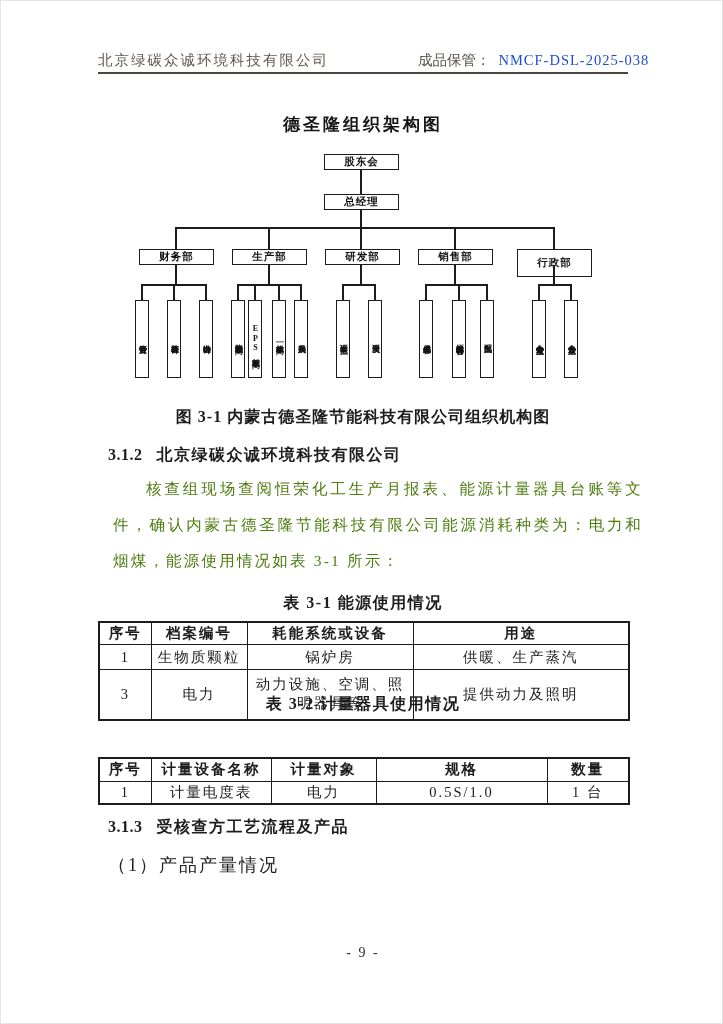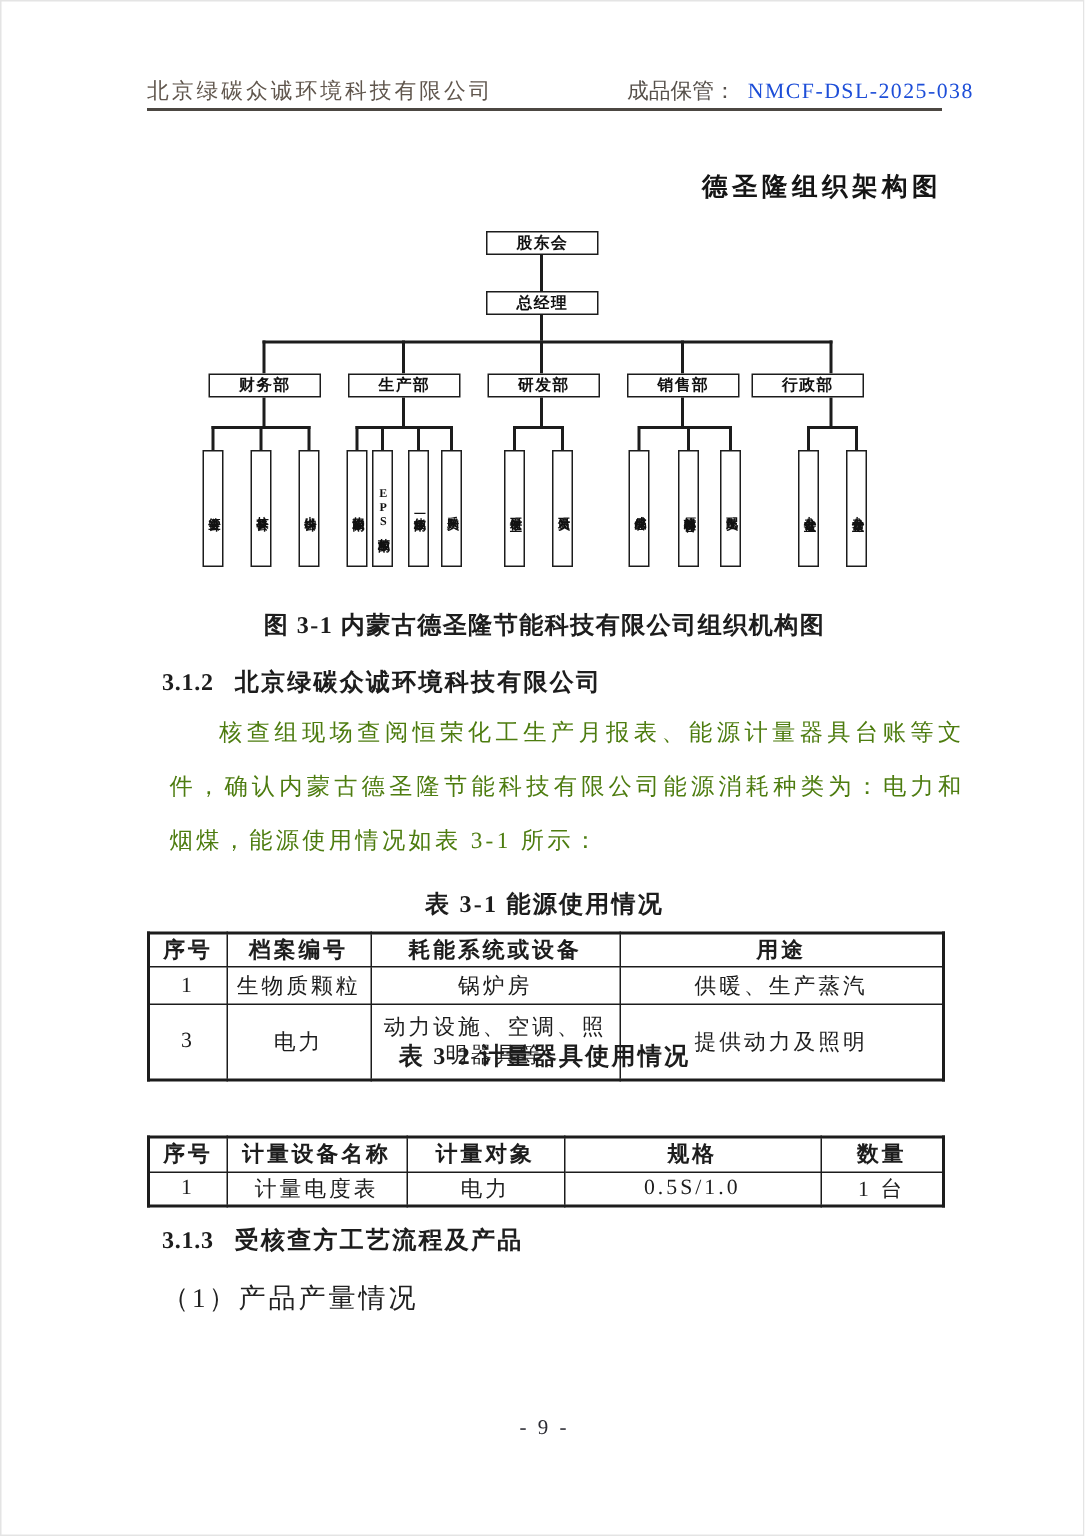--- a/index.html
+++ b/index.html
@@ -8,21 +8,21 @@
     position:relative; width:723px; height:1024px; background:#fff;
     font-family:"Liberation Serif","DejaVu Serif",serif; color:#1d1d1d;
     border:1px solid #e4e4e4; overflow:hidden;
   }
   
   .hdr-left { position:absolute; left:97px; top:50px; font-size:14.5px; color:#60564d; letter-spacing:2px; }
   .hdr-right { position:absolute; left:417px; top:50px; font-size:14.5px; color:#56504a; }
   .hdr-right .num { font-family:"Liberation Serif",serif; letter-spacing:1px; margin-left:8px; color:#1d4ed8; }
   .hdr-rule { position:absolute; left:97px; top:71px; width:530px; height:2px; background:#4c4742; }
   
-  .chart-title { position:absolute; left:97px; top:112px; width:530px; text-align:right;
+  .chart-title { position:absolute; left:97px; top:112px; width:530px; text-align:center;
     font-size:17px; font-weight:bold; letter-spacing:3px; color:#151515; }
   .org { position:absolute; left:97px; top:140px; width:530px; height:255px; }
   .obox { position:absolute; border:1.6px solid #1c1c1c; background:#fff; display:flex;
     align-items:center; justify-content:center; font-weight:bold; font-size:10.5px;
     letter-spacing:1px; color:#111; }
   .vbox { position:absolute; width:14px; height:78px; border:1.5px solid #1c1c1c; background:#fff;
     display:flex; align-items:center; justify-content:center;
     writing-mode:vertical-rl; text-orientation:upright;
     font-size:8px; font-weight:bold; letter-spacing:0.5px; line-height:1; color:#111; }
   .ln { position:absolute; background:#1c1c1c; }
@@ -70,21 +70,21 @@
     <div class="ln" style="left:77px;top:86px;width:2px;height:22px;"></div>
     <div class="ln" style="left:170px;top:86px;width:2px;height:22px;"></div>
     <div class="ln" style="left:262px;top:86px;width:2px;height:22px;"></div>
     <div class="ln" style="left:356px;top:86px;width:2px;height:22px;"></div>
     <div class="ln" style="left:455px;top:86px;width:2px;height:22px;"></div>
 
     <div class="obox" style="left:41px;top:108px;width:75px;height:16px;">财务部</div>
     <div class="obox" style="left:134px;top:108px;width:75px;height:16px;">生产部</div>
     <div class="obox" style="left:227px;top:108px;width:75px;height:16px;">研发部</div>
     <div class="obox" style="left:320px;top:108px;width:75px;height:16px;">销售部</div>
-    <div class="obox" style="left:403px;top:108px;width:75px;height:16px;">行政部</div>
+    <div class="obox" style="left:419px;top:108px;width:75px;height:28px;">行政部</div>
 
     <div class="ln" style="left:77px;top:124px;width:2px;height:19px;"></div>
     <div class="ln" style="left:170px;top:124px;width:2px;height:19px;"></div>
     <div class="ln" style="left:262px;top:124px;width:2px;height:19px;"></div>
     <div class="ln" style="left:356px;top:124px;width:2px;height:19px;"></div>
     <div class="ln" style="left:455px;top:124px;width:2px;height:19px;"></div>
 
     <div class="ln" style="left:43px;top:143px;width:66px;height:2px;"></div>
     <div class="ln" style="left:139px;top:143px;width:65px;height:2px;"></div>
     <div class="ln" style="left:245px;top:143px;width:33px;height:2px;"></div>

